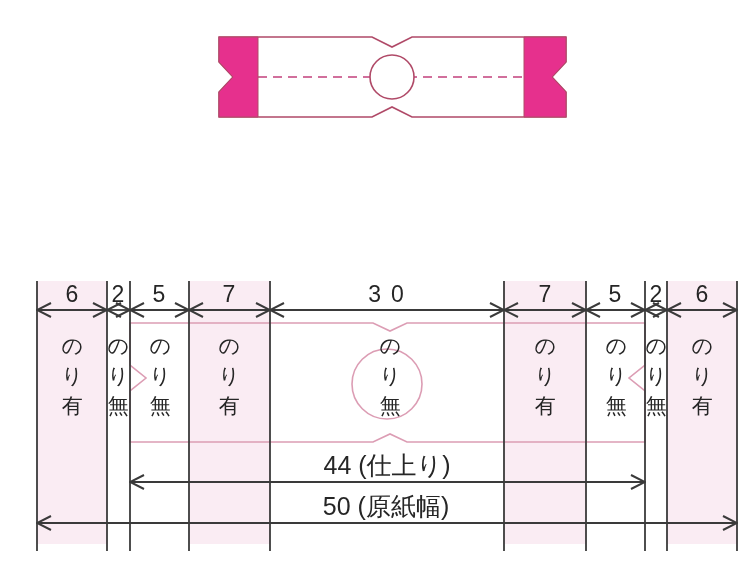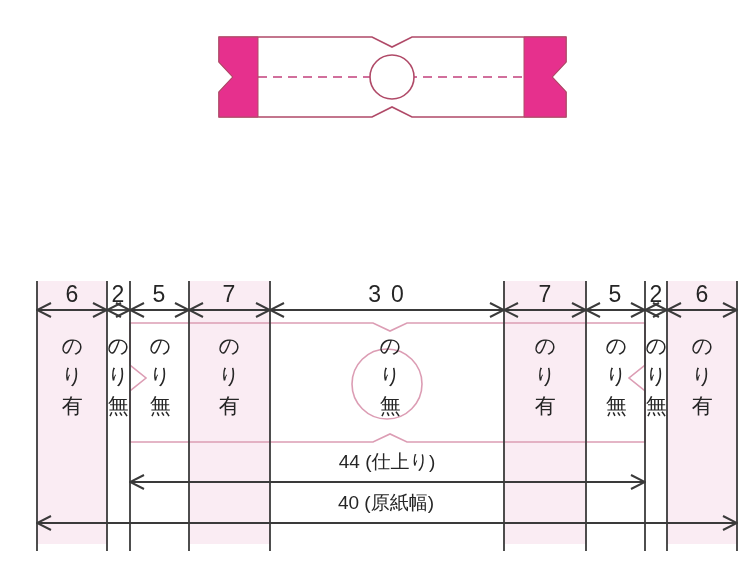--- a/index.html
+++ b/index.html
@@ -16,21 +16,21 @@
   .num.wide{letter-spacing:10px;}
   .glue{
     top:325px;
     font-size:21px;
     line-height:1.06;
     letter-spacing:3px;
     writing-mode:vertical-rl;
     text-orientation:upright;
     transform:translateX(-50%);
   }
-  .dimlabel{font-size:19px;transform:translateX(-50%);}
+  .dimlabel{font-size:25px;transform:translateX(-50%);}
   .dim44{left:387px;top:449px;}
   .dim60{left:386px;top:490px;}
 </style>
 </head>
 <body>
 
 <div class="canvas">
 
   <svg width="751" height="566" viewBox="0 0 751 566">
     <defs>
@@ -108,15 +108,15 @@
   <div class="txt glue" style="left:118px">のり無</div>
   <div class="txt glue" style="left:160px">のり無</div>
   <div class="txt glue" style="left:229px">のり有</div>
   <div class="txt glue" style="left:390px">のり無</div>
   <div class="txt glue" style="left:545px">のり有</div>
   <div class="txt glue" style="left:616px">のり無</div>
   <div class="txt glue" style="left:656px">のり無</div>
   <div class="txt glue" style="left:702px">のり有</div>
 
   <div class="txt dimlabel dim44">44 (仕上り)</div>
-  <div class="txt dimlabel dim60">40 (原紙幅)</div>
+  <div class="txt dimlabel dim60">50 (原紙幅)</div>
 
 </div>
 
 </body></html>

